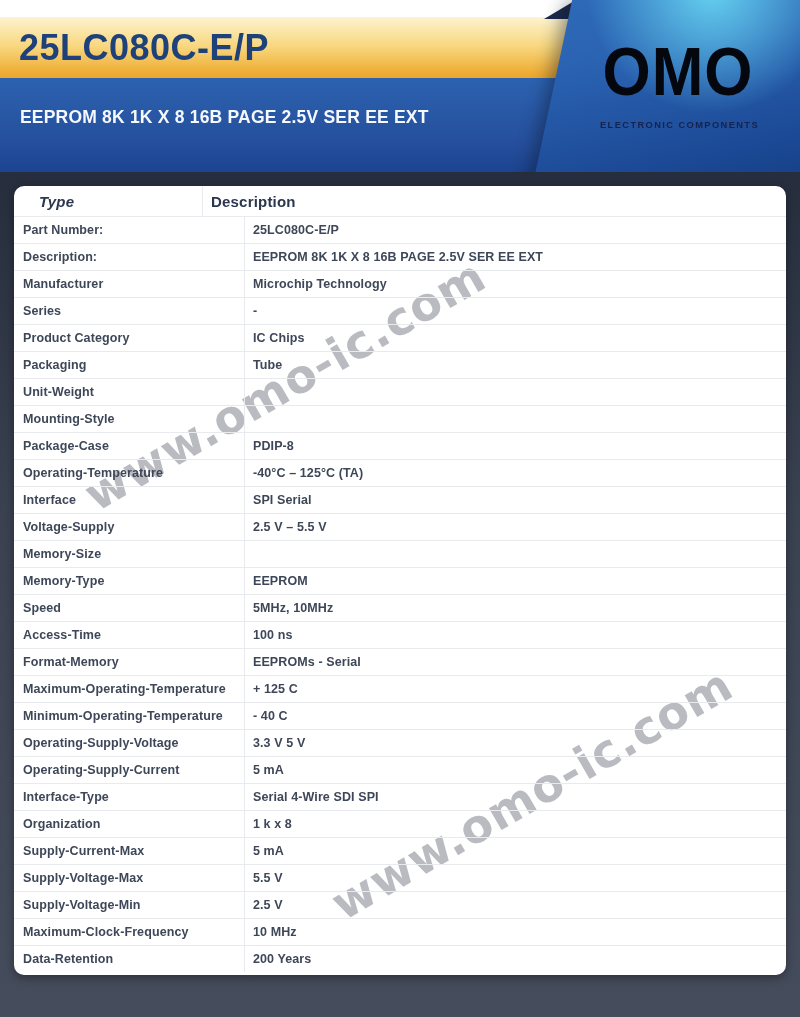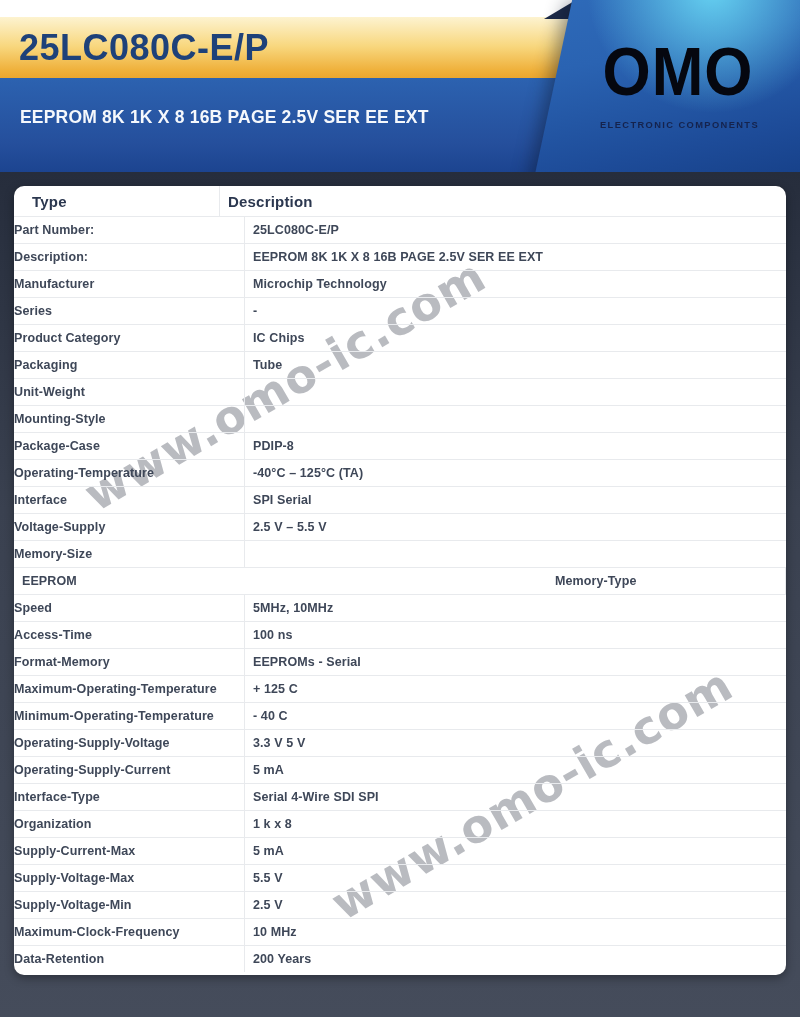--- a/index.html
+++ b/index.html
@@ -74,25 +74,25 @@
     color:rgba(128,132,140,0.55);
     transform:translate(-50%,-50%) rotate(-30deg);
     pointer-events:none;
   }
   .wm1 { left:271px; top:199px; }
   .wm2 { left:518px; top:608px; }
 
   .spec-table { position:relative; z-index:1; }
   .thead { display:flex; height:30px; align-items:center; }
   .th { font-size:15px; font-weight:bold; color:#2b374f; letter-spacing:0.2px; }
-  .th-type { width:206px; padding-left:18px; align-self:stretch; display:flex; align-items:center; border-right:1px solid #e8eaed; }
+  .th-type { width:189px; padding-left:25px; align-self:stretch; display:flex; align-items:center; border-right:1px solid #e8eaed;font-style:italic; }
   .th-desc { padding-left:8px; }
   .row { display:flex; height:27px; border-top:1px solid #e8eaed; align-items:center; }
   .cell { font-size:12.5px; font-weight:bold; color:#3e4758; letter-spacing:0.1px; white-space:nowrap; }
-  .cell.label { width:231px; align-self:stretch; display:flex; align-items:center; border-right:1px solid #e8eaed; }
+  .cell.label { width:231px; padding-left:9px; align-self:stretch; display:flex; align-items:center; border-right:1px solid #e8eaed; }
   .cell.value { padding-left:8px; flex:1; }
 </style>
 </head>
 <body>
 
 <div class="page">
 
   <header class="hero">
     <div class="gold-band">
       <h1 class="title">25LC080C-E/P</h1>
@@ -177,22 +177,22 @@
     <div class="cell label">Voltage-Supply</div>
     <div class="cell value">2.5 V – 5.5 V</div>
   </div>
 
 
   <div class="row">
     <div class="cell label">Memory-Size</div>
   </div>
 
   <div class="row">
+    <div class="cell label">Memory-Type</div>
     <div class="cell value">EEPROM</div>
-    <div class="cell label">Memory-Type</div>
   </div>
 
   <div class="row">
     <div class="cell label">Speed</div>
     <div class="cell value">5MHz, 10MHz</div>
   </div>
 
   <div class="row">
     <div class="cell label">Access-Time</div>
     <div class="cell value">100 ns</div>

